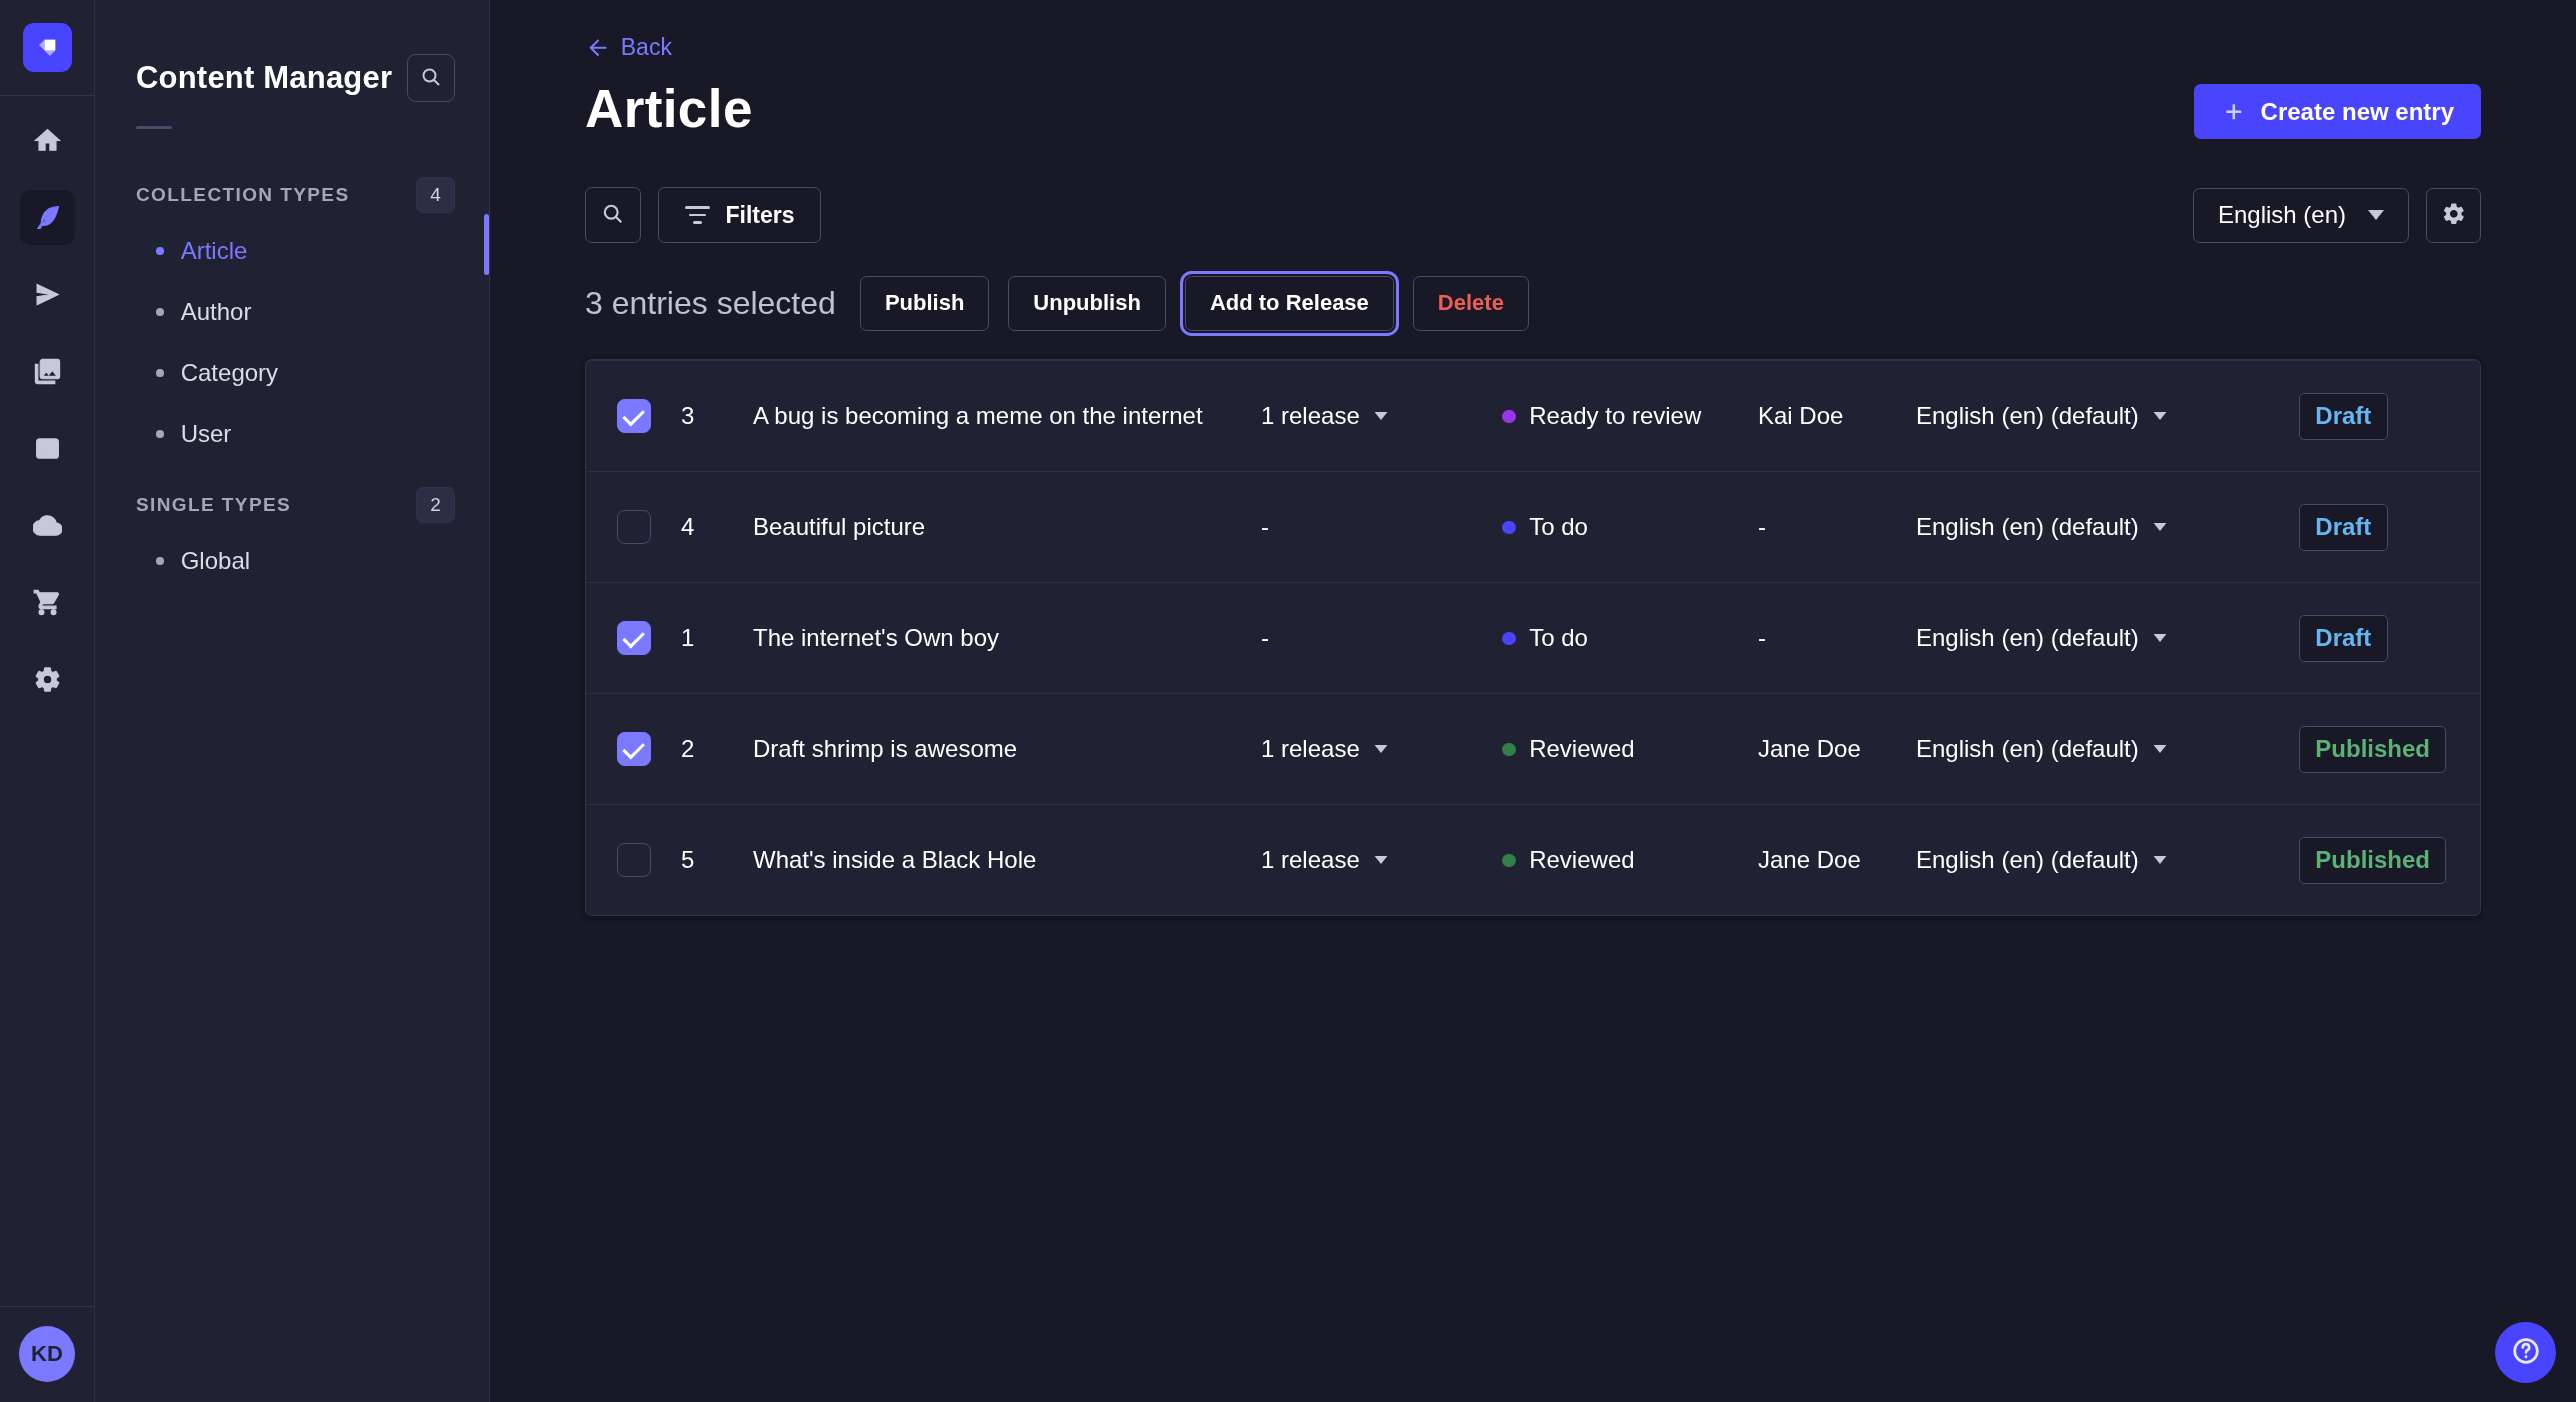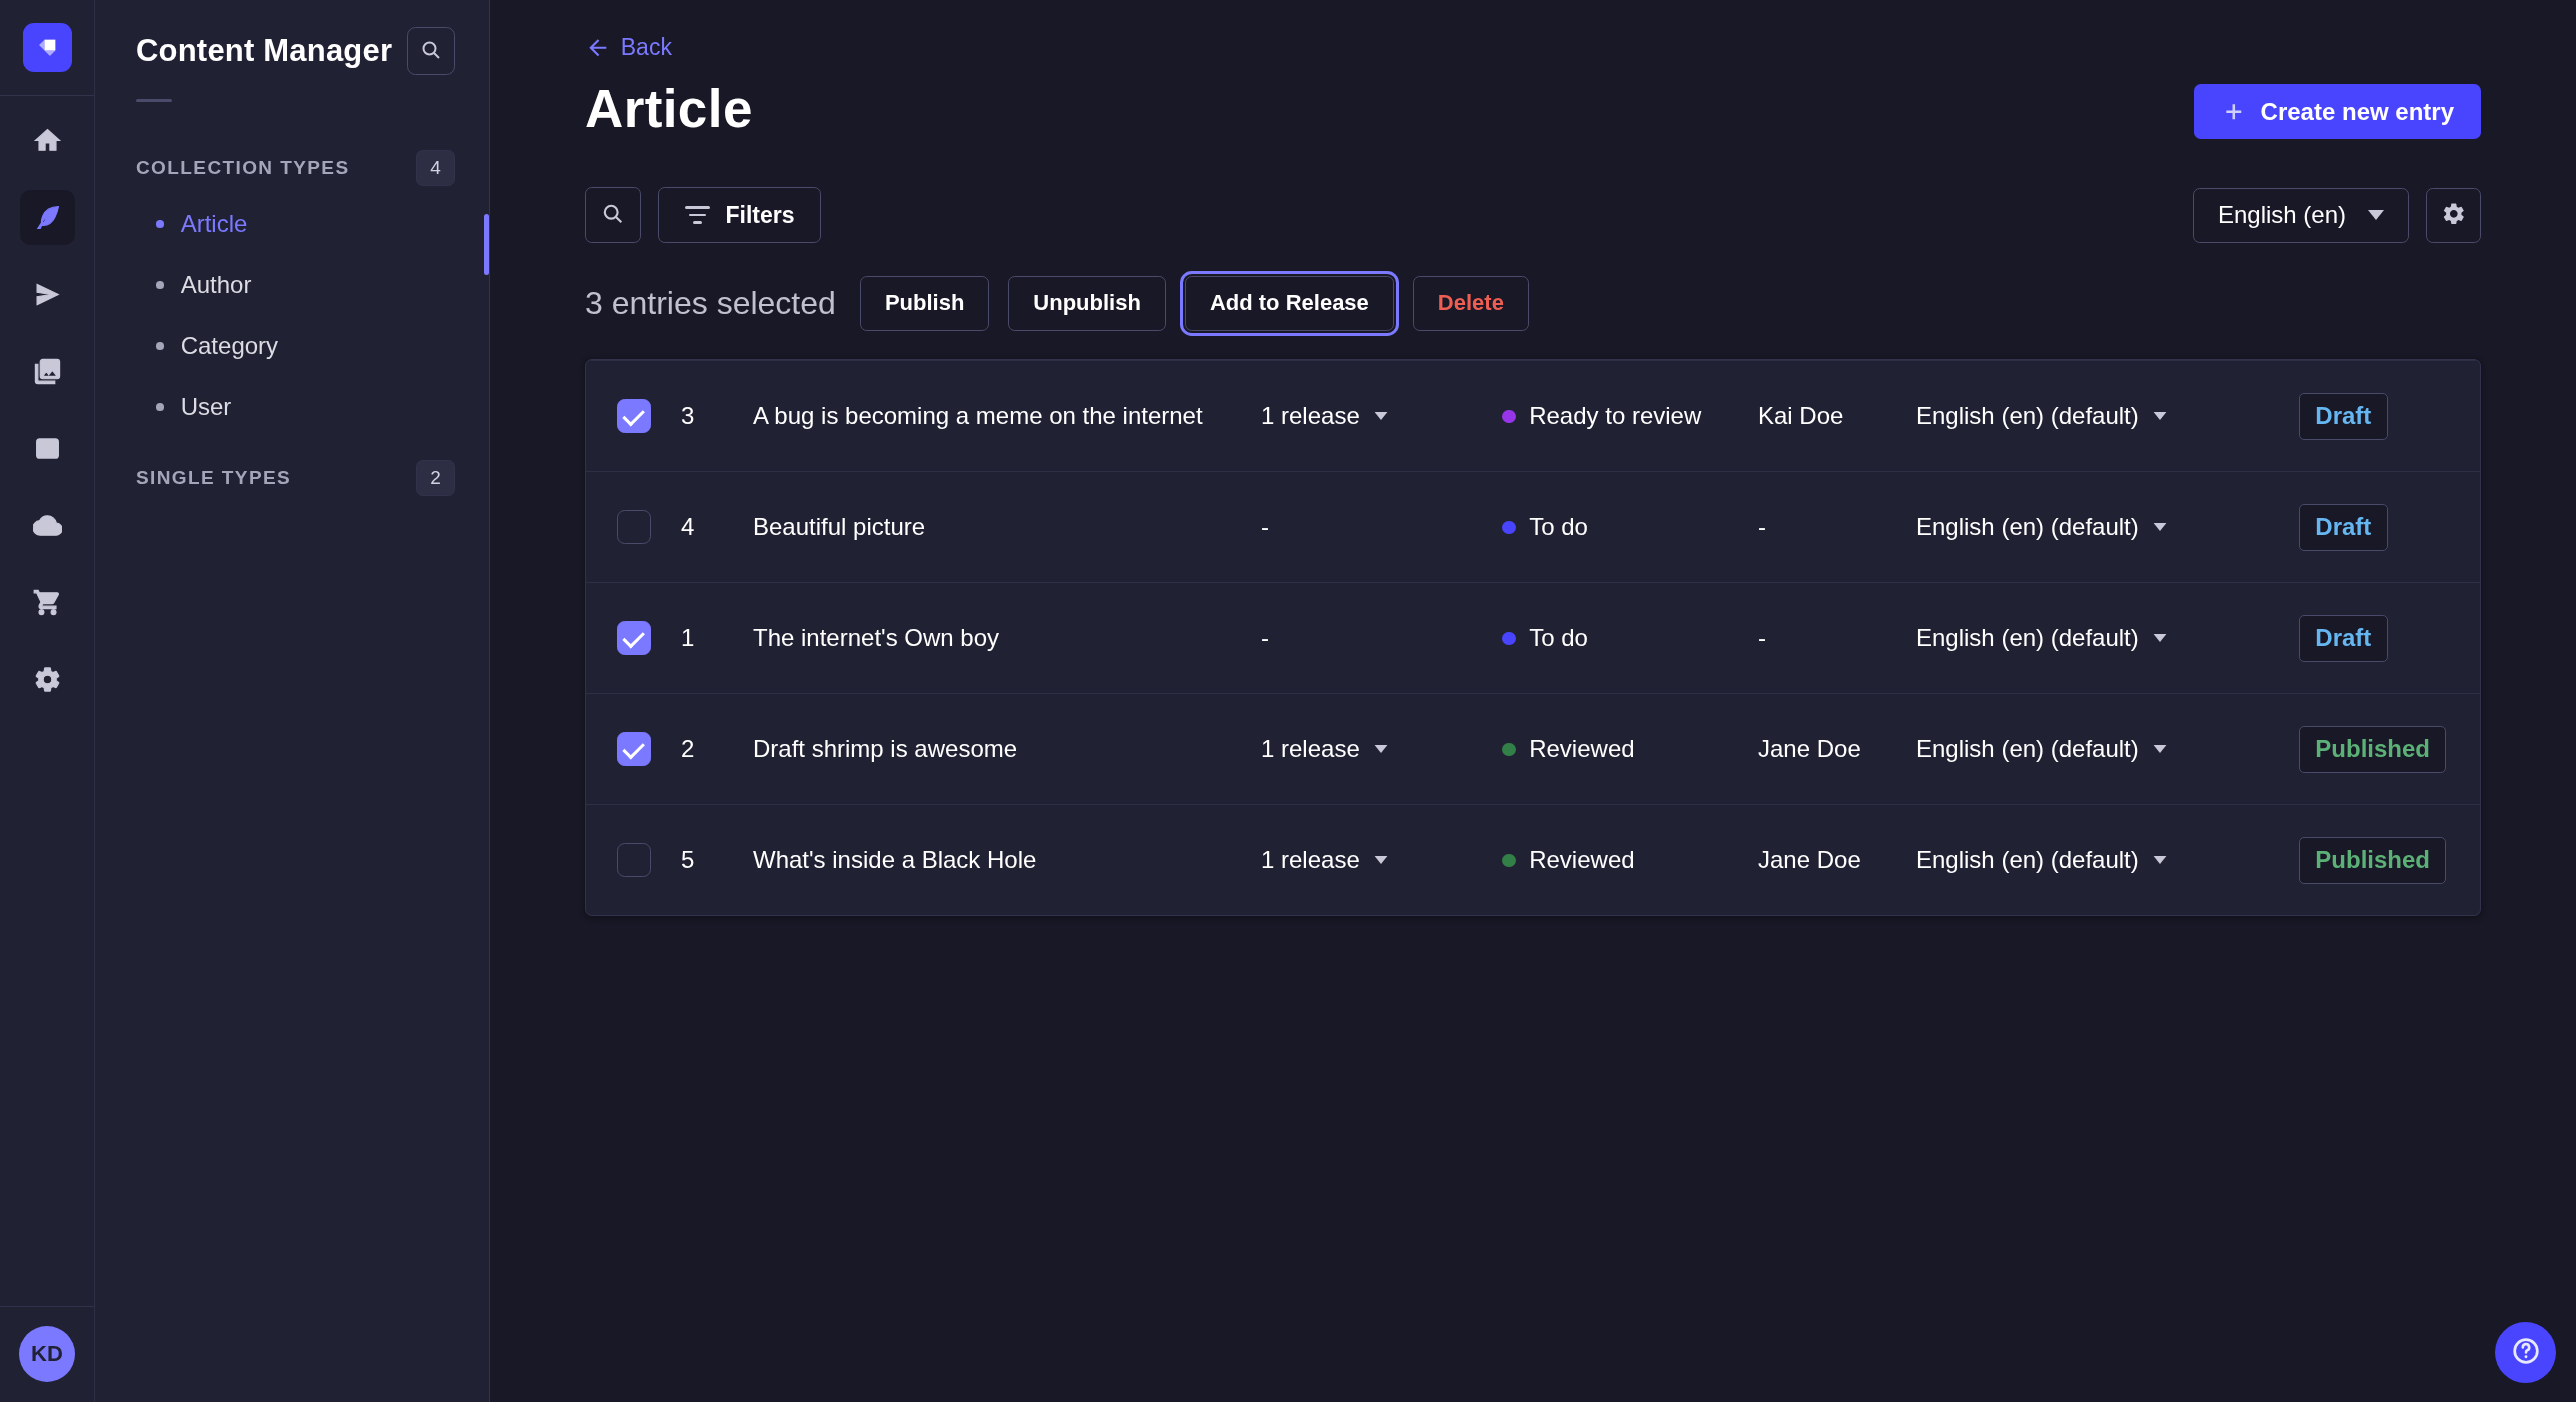--- a/index.html
+++ b/index.html
@@ -26,21 +26,21 @@
   .nav-icon.active { background:#181826; }
   .nav-icon.active svg { fill:#7b79ff; stroke:#7b79ff; }
   .nav-bottom { margin-top:auto; width:100%; border-top:0.9px solid #32324d;
     display:flex; justify-content:center; padding:19px 0 20.4px; }
   .avatar { width:56px; height:56px; border-radius:50%; background:#7b79ff;
     color:#212134; font-size:22px; font-weight:bold;
     display:flex; align-items:center; justify-content:center; cursor:pointer; }
   
   .nav-secondary {
     width:395px; height:1402px; background:#212134; flex:none;
-    border-right:0.9px solid #32324d; position:relative; padding-top:27px;
+    border-right:0.9px solid #32324d; position:relative; padding-top:54px;
   }
   .cm-header { display:flex; align-items:center; justify-content:space-between;
     padding:0 34px 0 41px; }
   .cm-title { font-size:31px; font-weight:bold; letter-spacing:0.2px; }
   .icon-btn-sq { width:48px; height:48px; background:transparent; border:0.9px solid #4a4a6a;
     border-radius:8.5px; display:flex; align-items:center; justify-content:center; cursor:pointer; }
   .icon-btn-sq svg { width:24px; height:24px; stroke:#c8c8d8; fill:none; stroke-width:2; }
   .cm-divider { width:36px; height:2.6px; background:#4a4a6a; border-radius:1.7px;
     margin:24px 0 0 41px; }
   .section-head { display:flex; align-items:center; justify-content:space-between;
@@ -221,20 +221,24 @@
       <span class="bullet"></span>
       <span>User</span>
     </li>
   </ul>
 
   <div class="section-head" style="margin-top:22px;">
     <span class="section-label">SINGLE TYPES</span>
     <span class="count-badge">2</span>
   </div>
   <ul class="type-list">
+    <li class="type-item">
+      <span class="bullet"></span>
+      <span>Global</span>
+    </li>
   </ul>
   <div class="active-indicator"></div>
 </aside>
 
 <main>
   <div class="back-row">
     <svg viewBox="0 0 24 24">
         <path d="M20 11H7.8l5.6-5.6L12 4l-8 8 8 8 1.4-1.4L7.8 13H20z"></path>
       </svg>
     <span class="back-label">Back</span>

